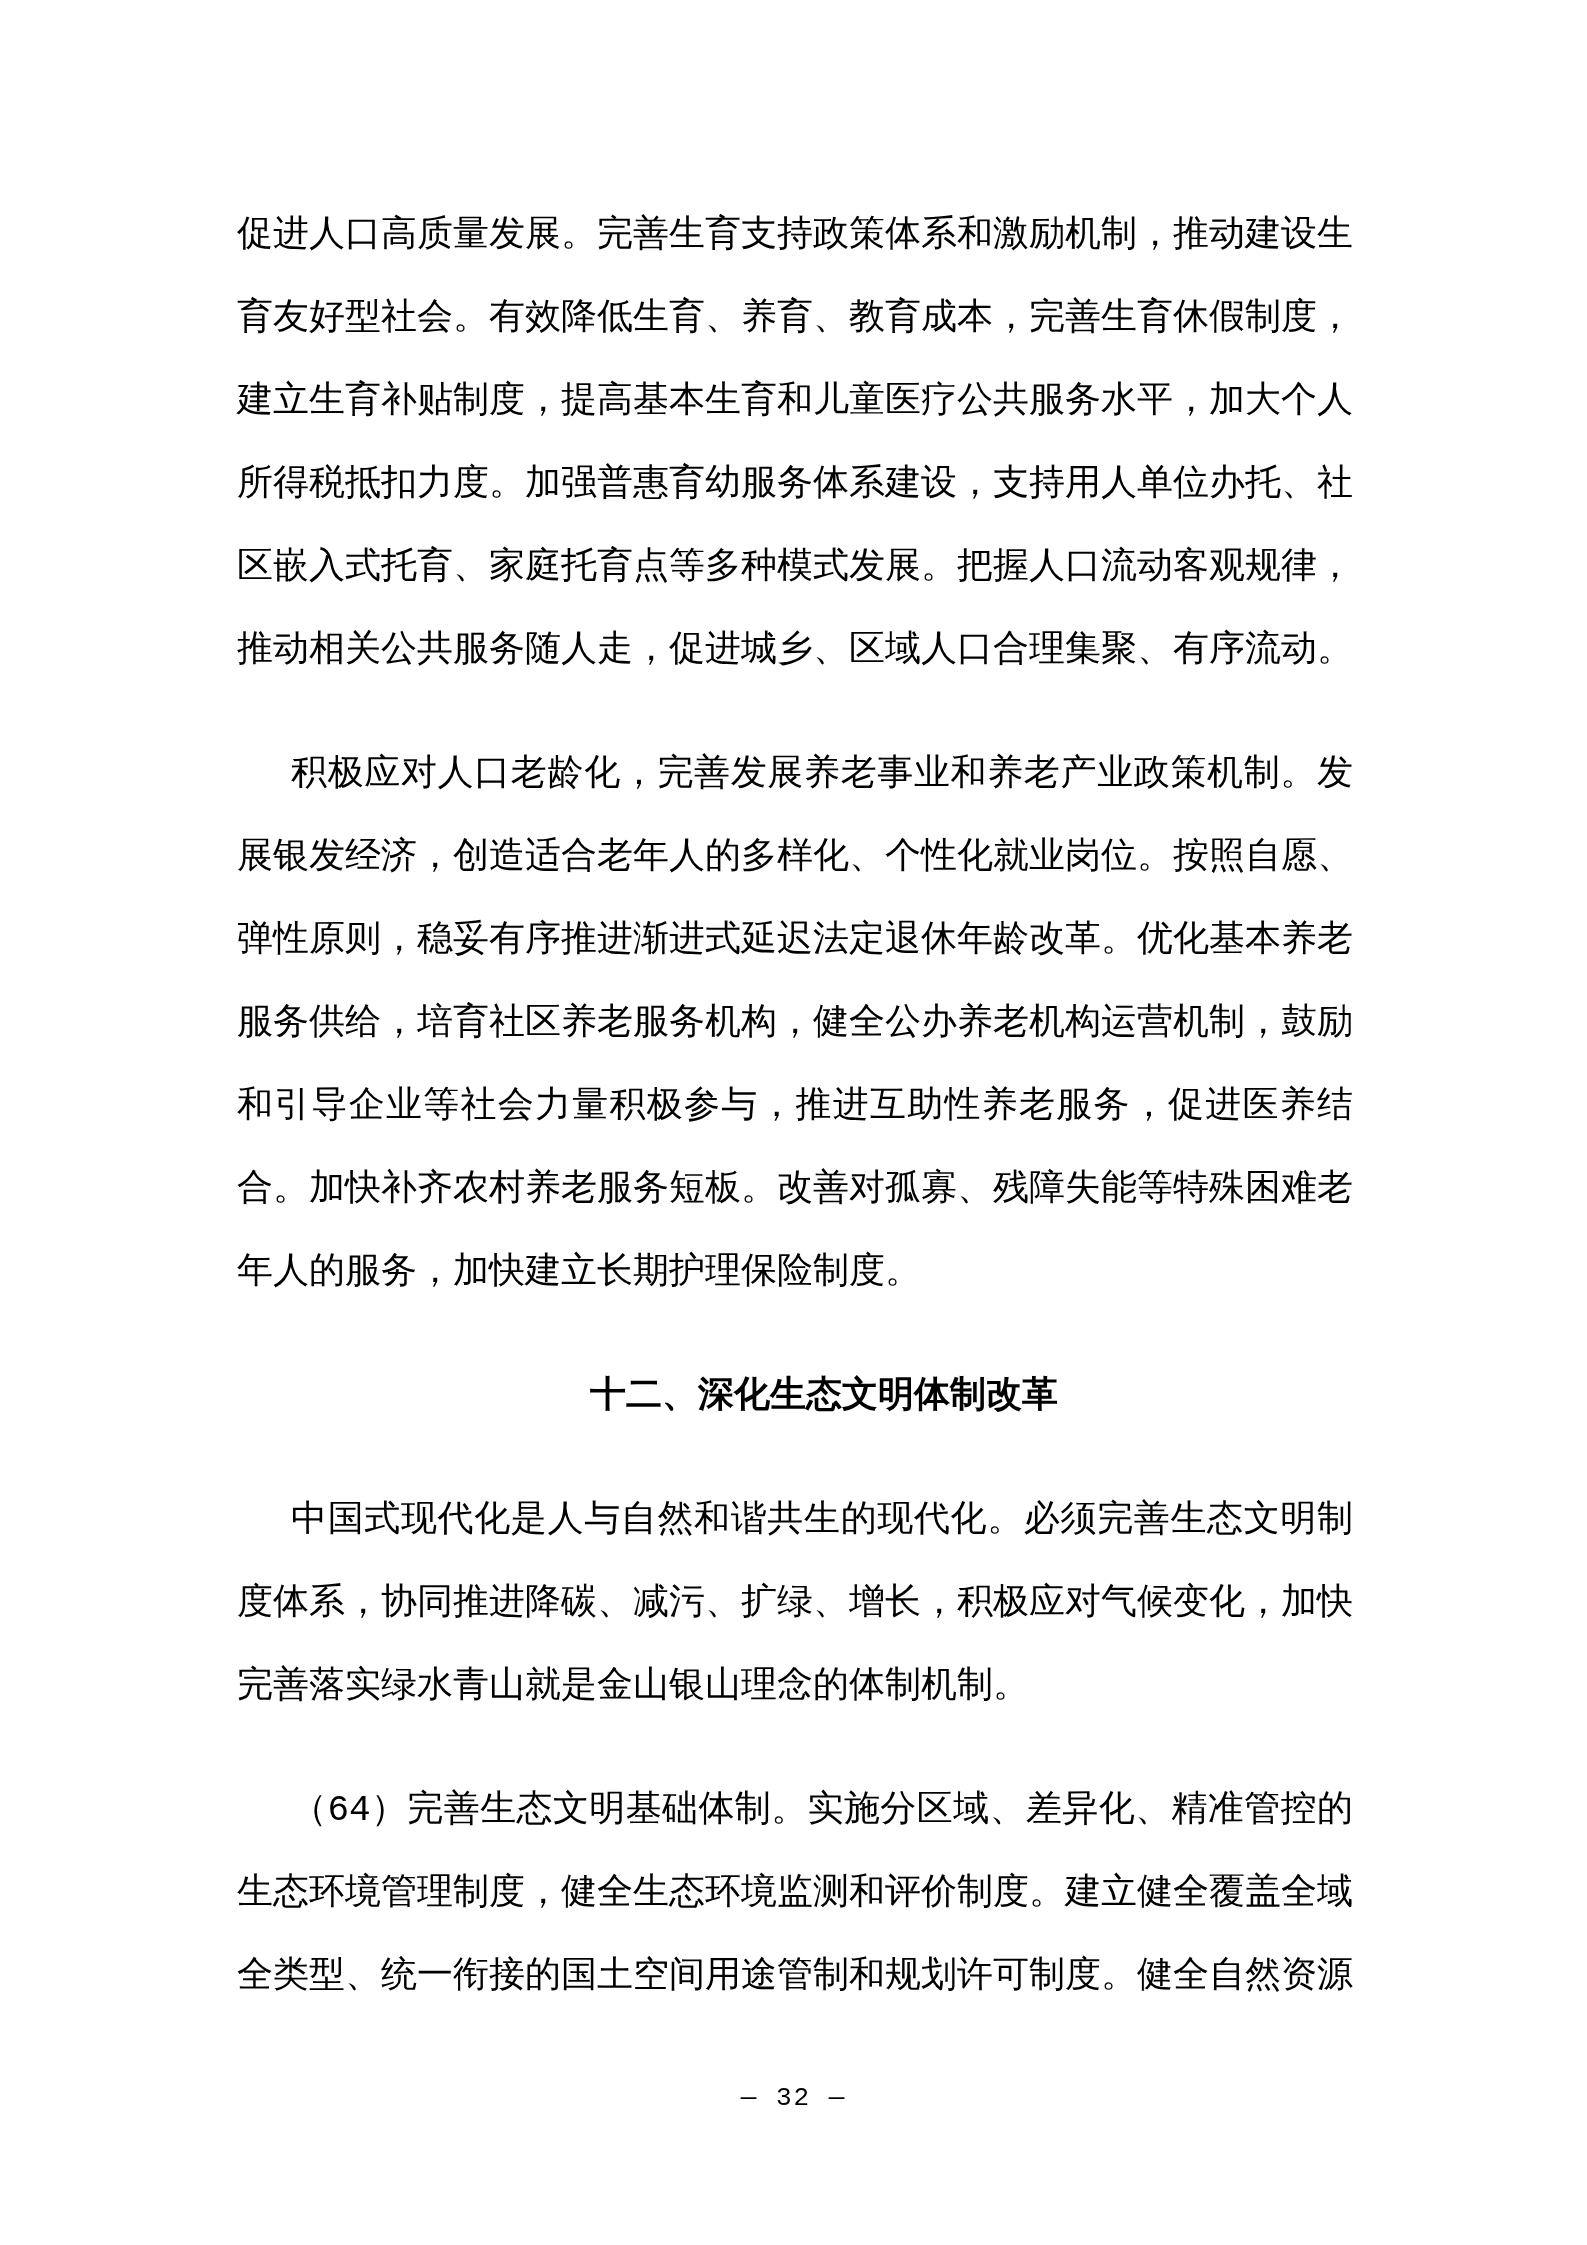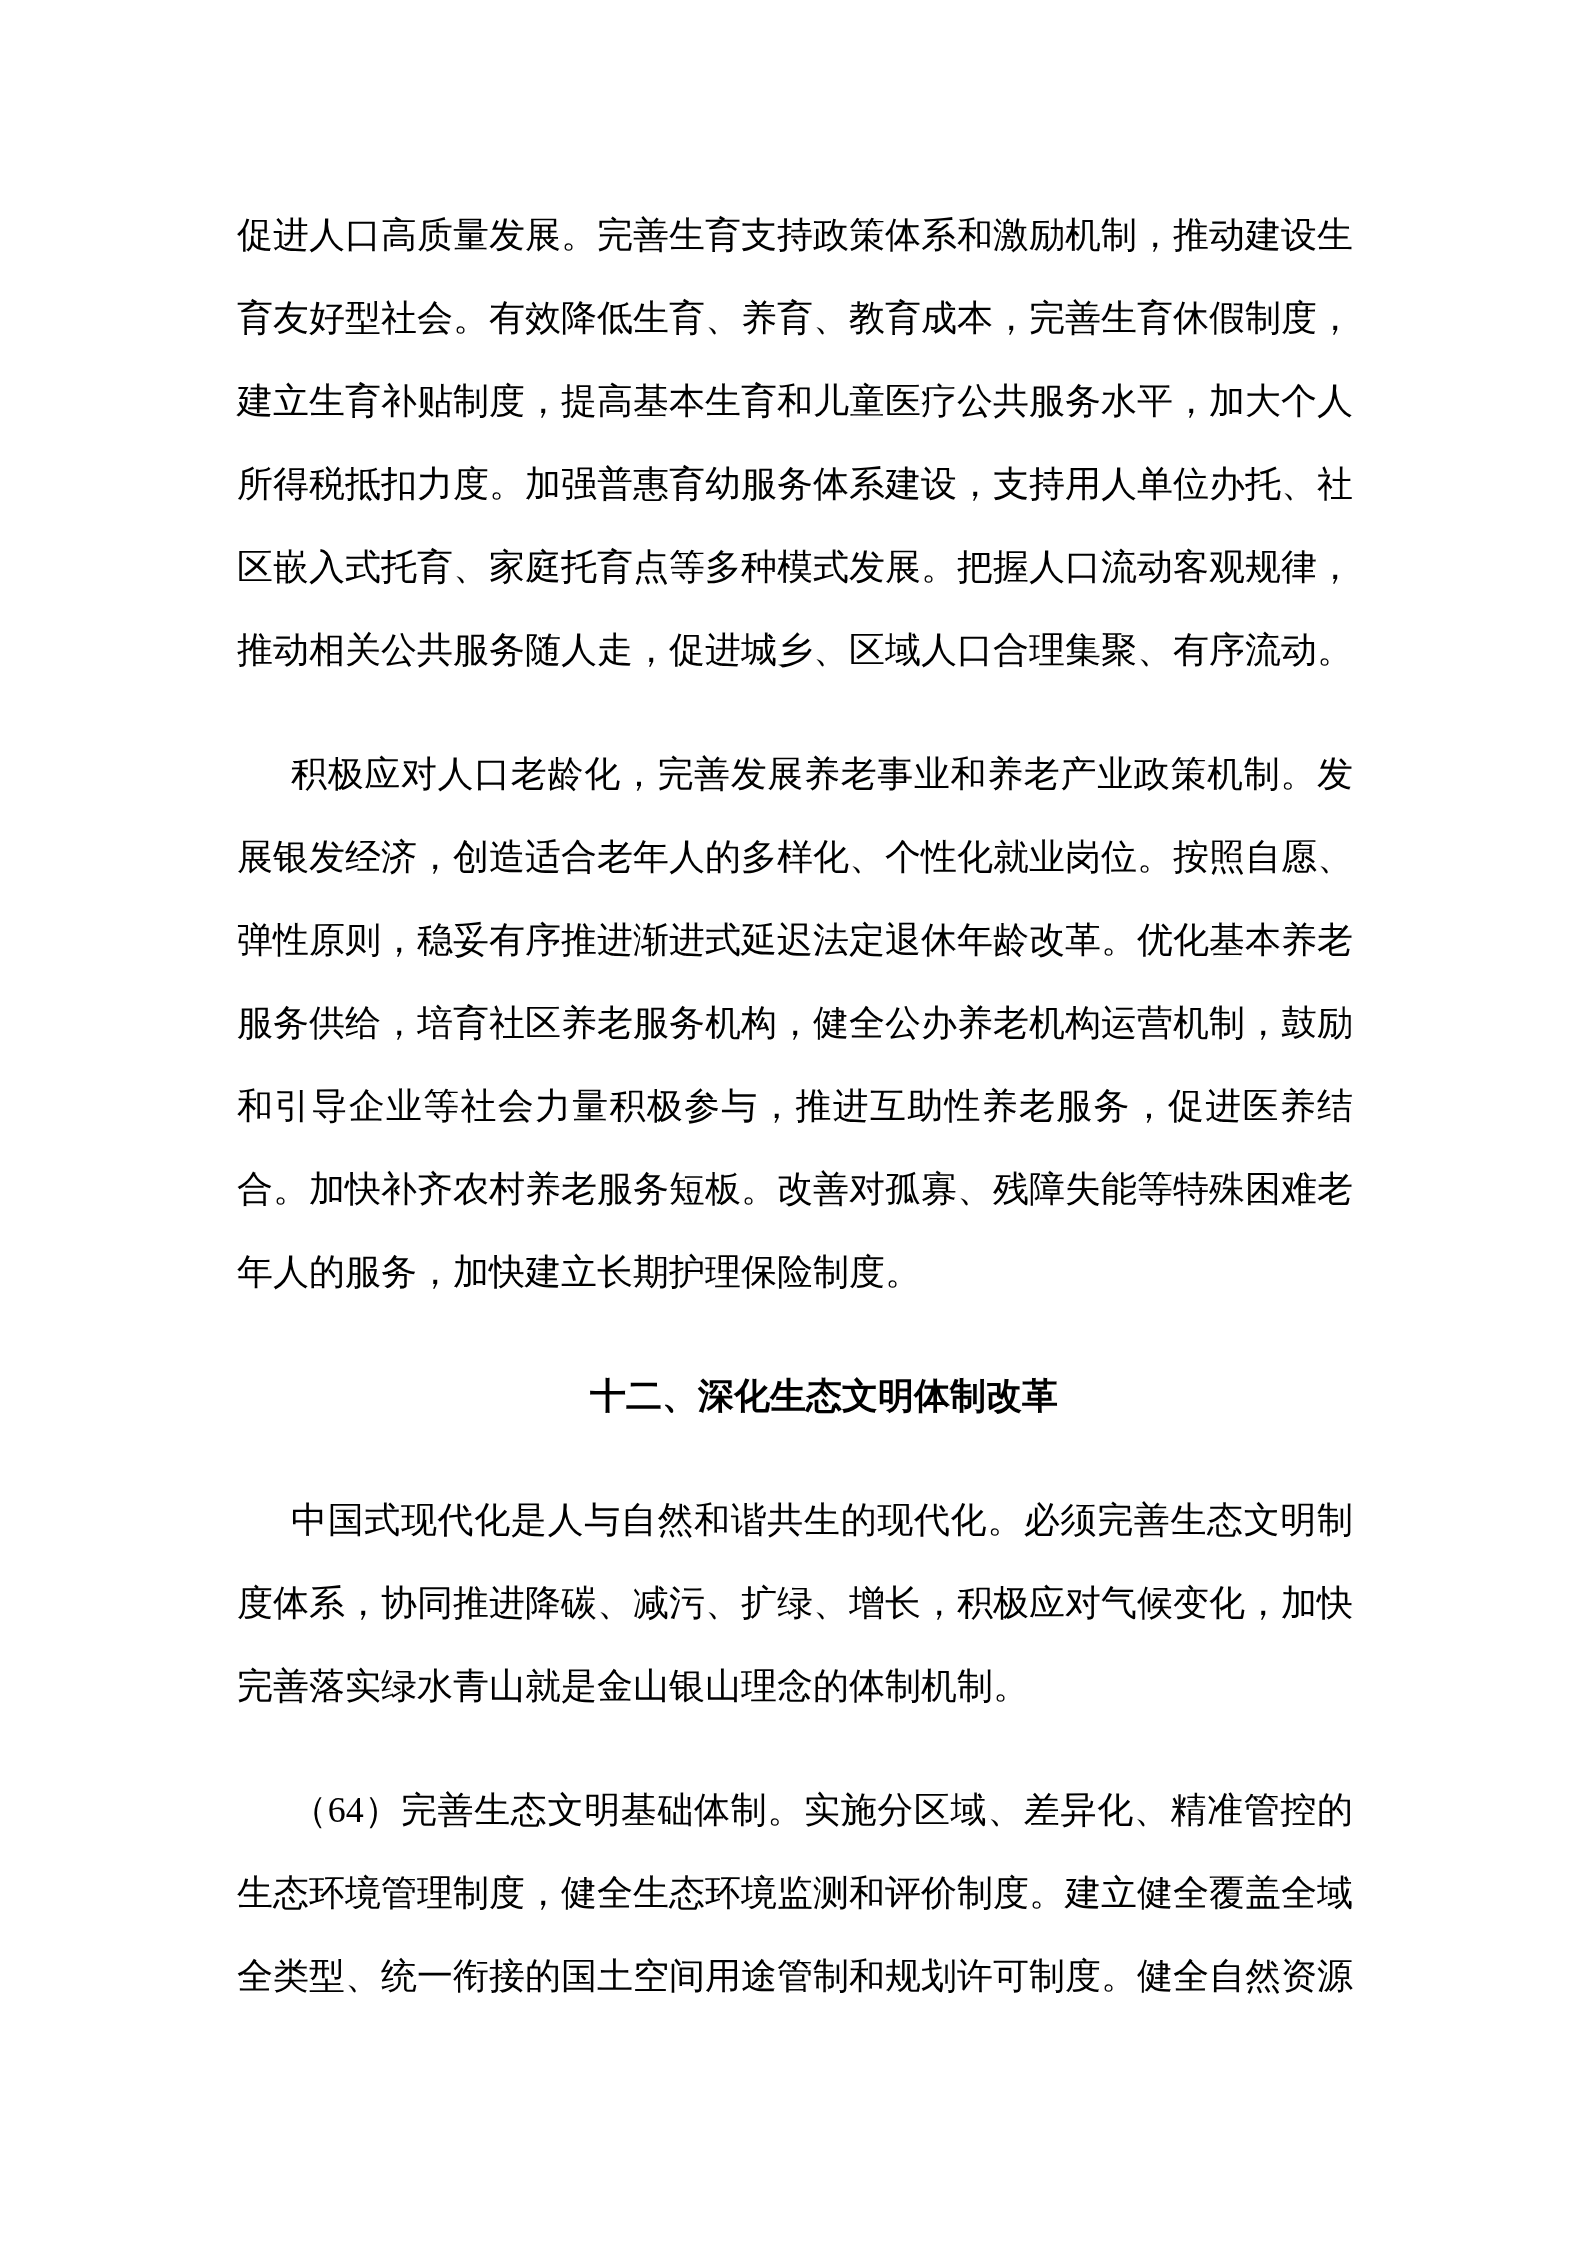--- a/index.html
+++ b/index.html
@@ -6,21 +6,21 @@
     margin: 0;
     padding: 0;
     background: #ffffff;
   }
   .page {
     position: relative;
     width: 1587px;
     height: 2245px;
     background: #ffffff;
     overflow: hidden;
-    font-family: Liberation Serif, serif;
+    font-family: Liberation Mono, monospace;
     color: #000000;
   }
   .content {
     position: absolute;
     left: 237px;
     top: 194px;
     width: 1116px;
   }
   .para {
     margin: 0 0 41px 0;
@@ -58,13 +58,14 @@
 <body>
 
 <div class="page">
   <div class="content">
     <p class="para">促进人口高质量发展。完善生育支持政策体系和激励机制，推动建设生育友好型社会。有效降低生育、养育、教育成本，完善生育休假制度，建立生育补贴制度，提高基本生育和儿童医疗公共服务水平，加大个人所得税抵扣力度。加强普惠育幼服务体系建设，支持用人单位办托、社区嵌入式托育、家庭托育点等多种模式发展。把握人口流动客观规律，推动相关公共服务随人走，促进城乡、区域人口合理集聚、有序流动。</p>
     <p class="para indent">积极应对人口老龄化，完善发展养老事业和养老产业政策机制。发展银发经济，创造适合老年人的多样化、个性化就业岗位。按照自愿、弹性原则，稳妥有序推进渐进式延迟法定退休年龄改革。优化基本养老服务供给，培育社区养老服务机构，健全公办养老机构运营机制，鼓励和引导企业等社会力量积极参与，推进互助性养老服务，促进医养结合。加快补齐农村养老服务短板。改善对孤寡、残障失能等特殊困难老年人的服务，加快建立长期护理保险制度。</p>
     <h2 class="section-heading">十二、深化生态文明体制改革</h2>
     <p class="para indent">中国式现代化是人与自然和谐共生的现代化。必须完善生态文明制度体系，协同推进降碳、减污、扩绿、增长，积极应对气候变化，加快完善落实绿水青山就是金山银山理念的体制机制。</p>
     <p class="para indent">（64）完善生态文明基础体制。实施分区域、差异化、精准管控的生态环境管理制度，健全生态环境监测和评价制度。建立健全覆盖全域全类型、统一衔接的国土空间用途管制和规划许可制度。健全自然资源</p>
   </div>
+  <div class="footer-pagenum">— 32 —</div>
 </div>
 
 </body></html>

